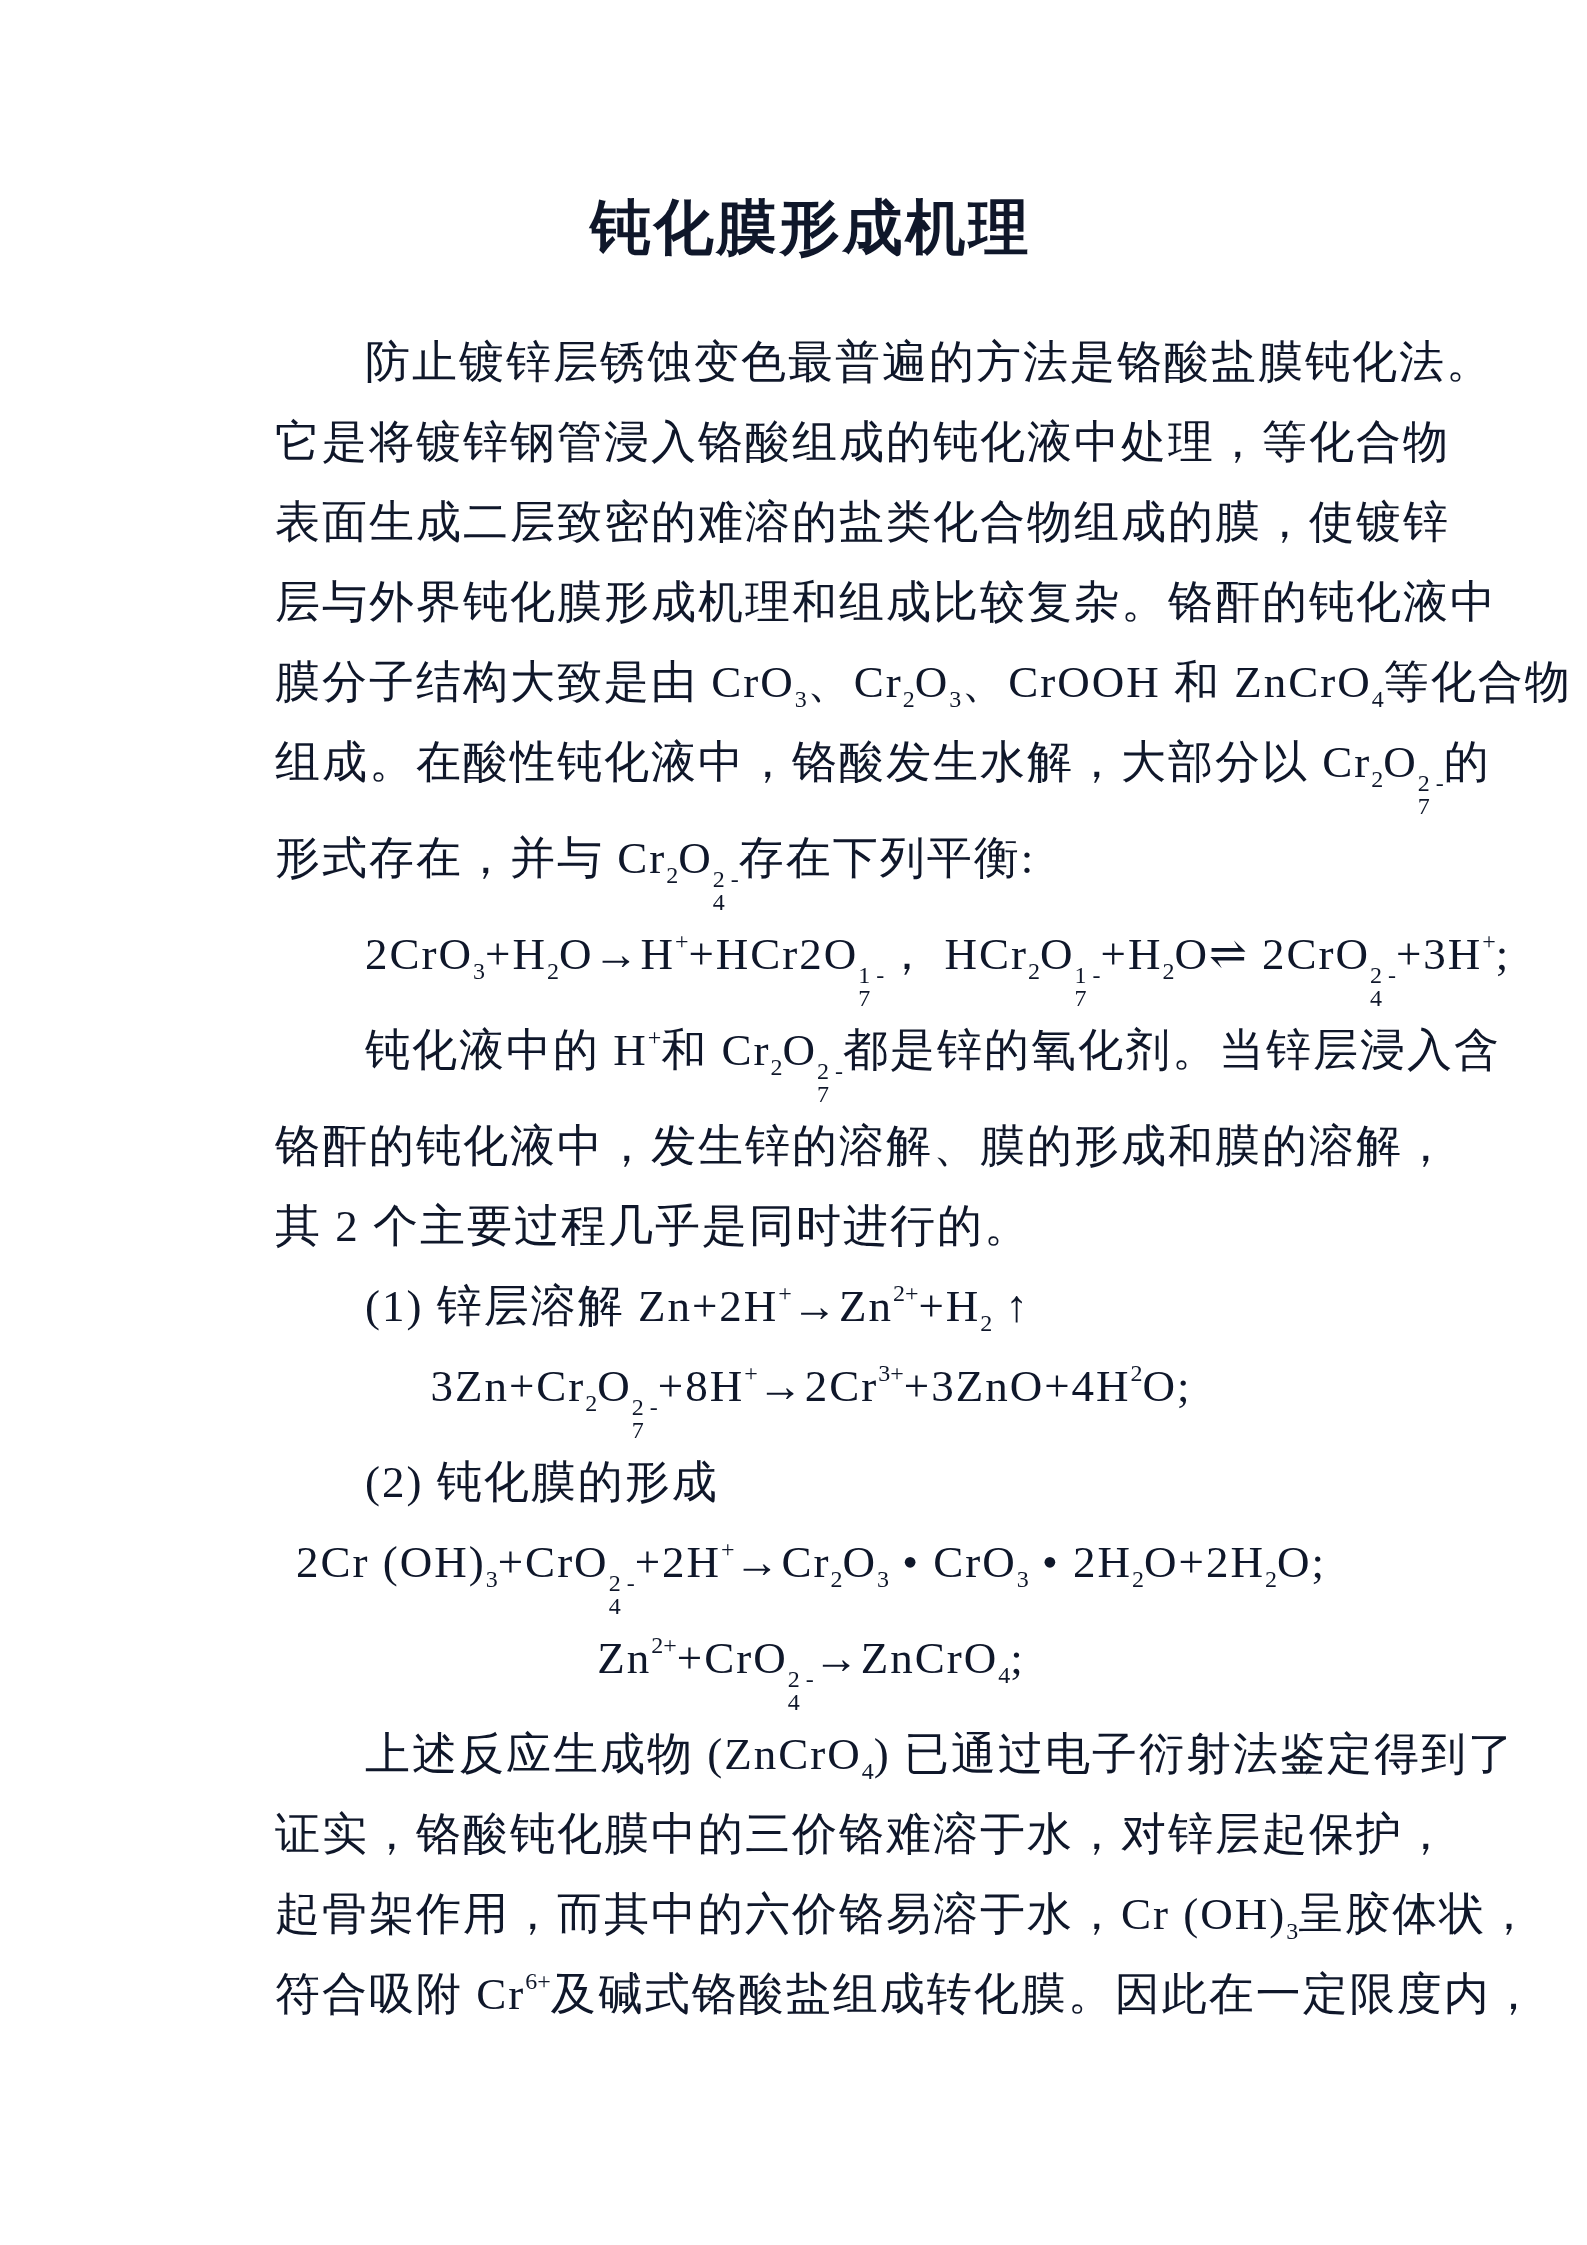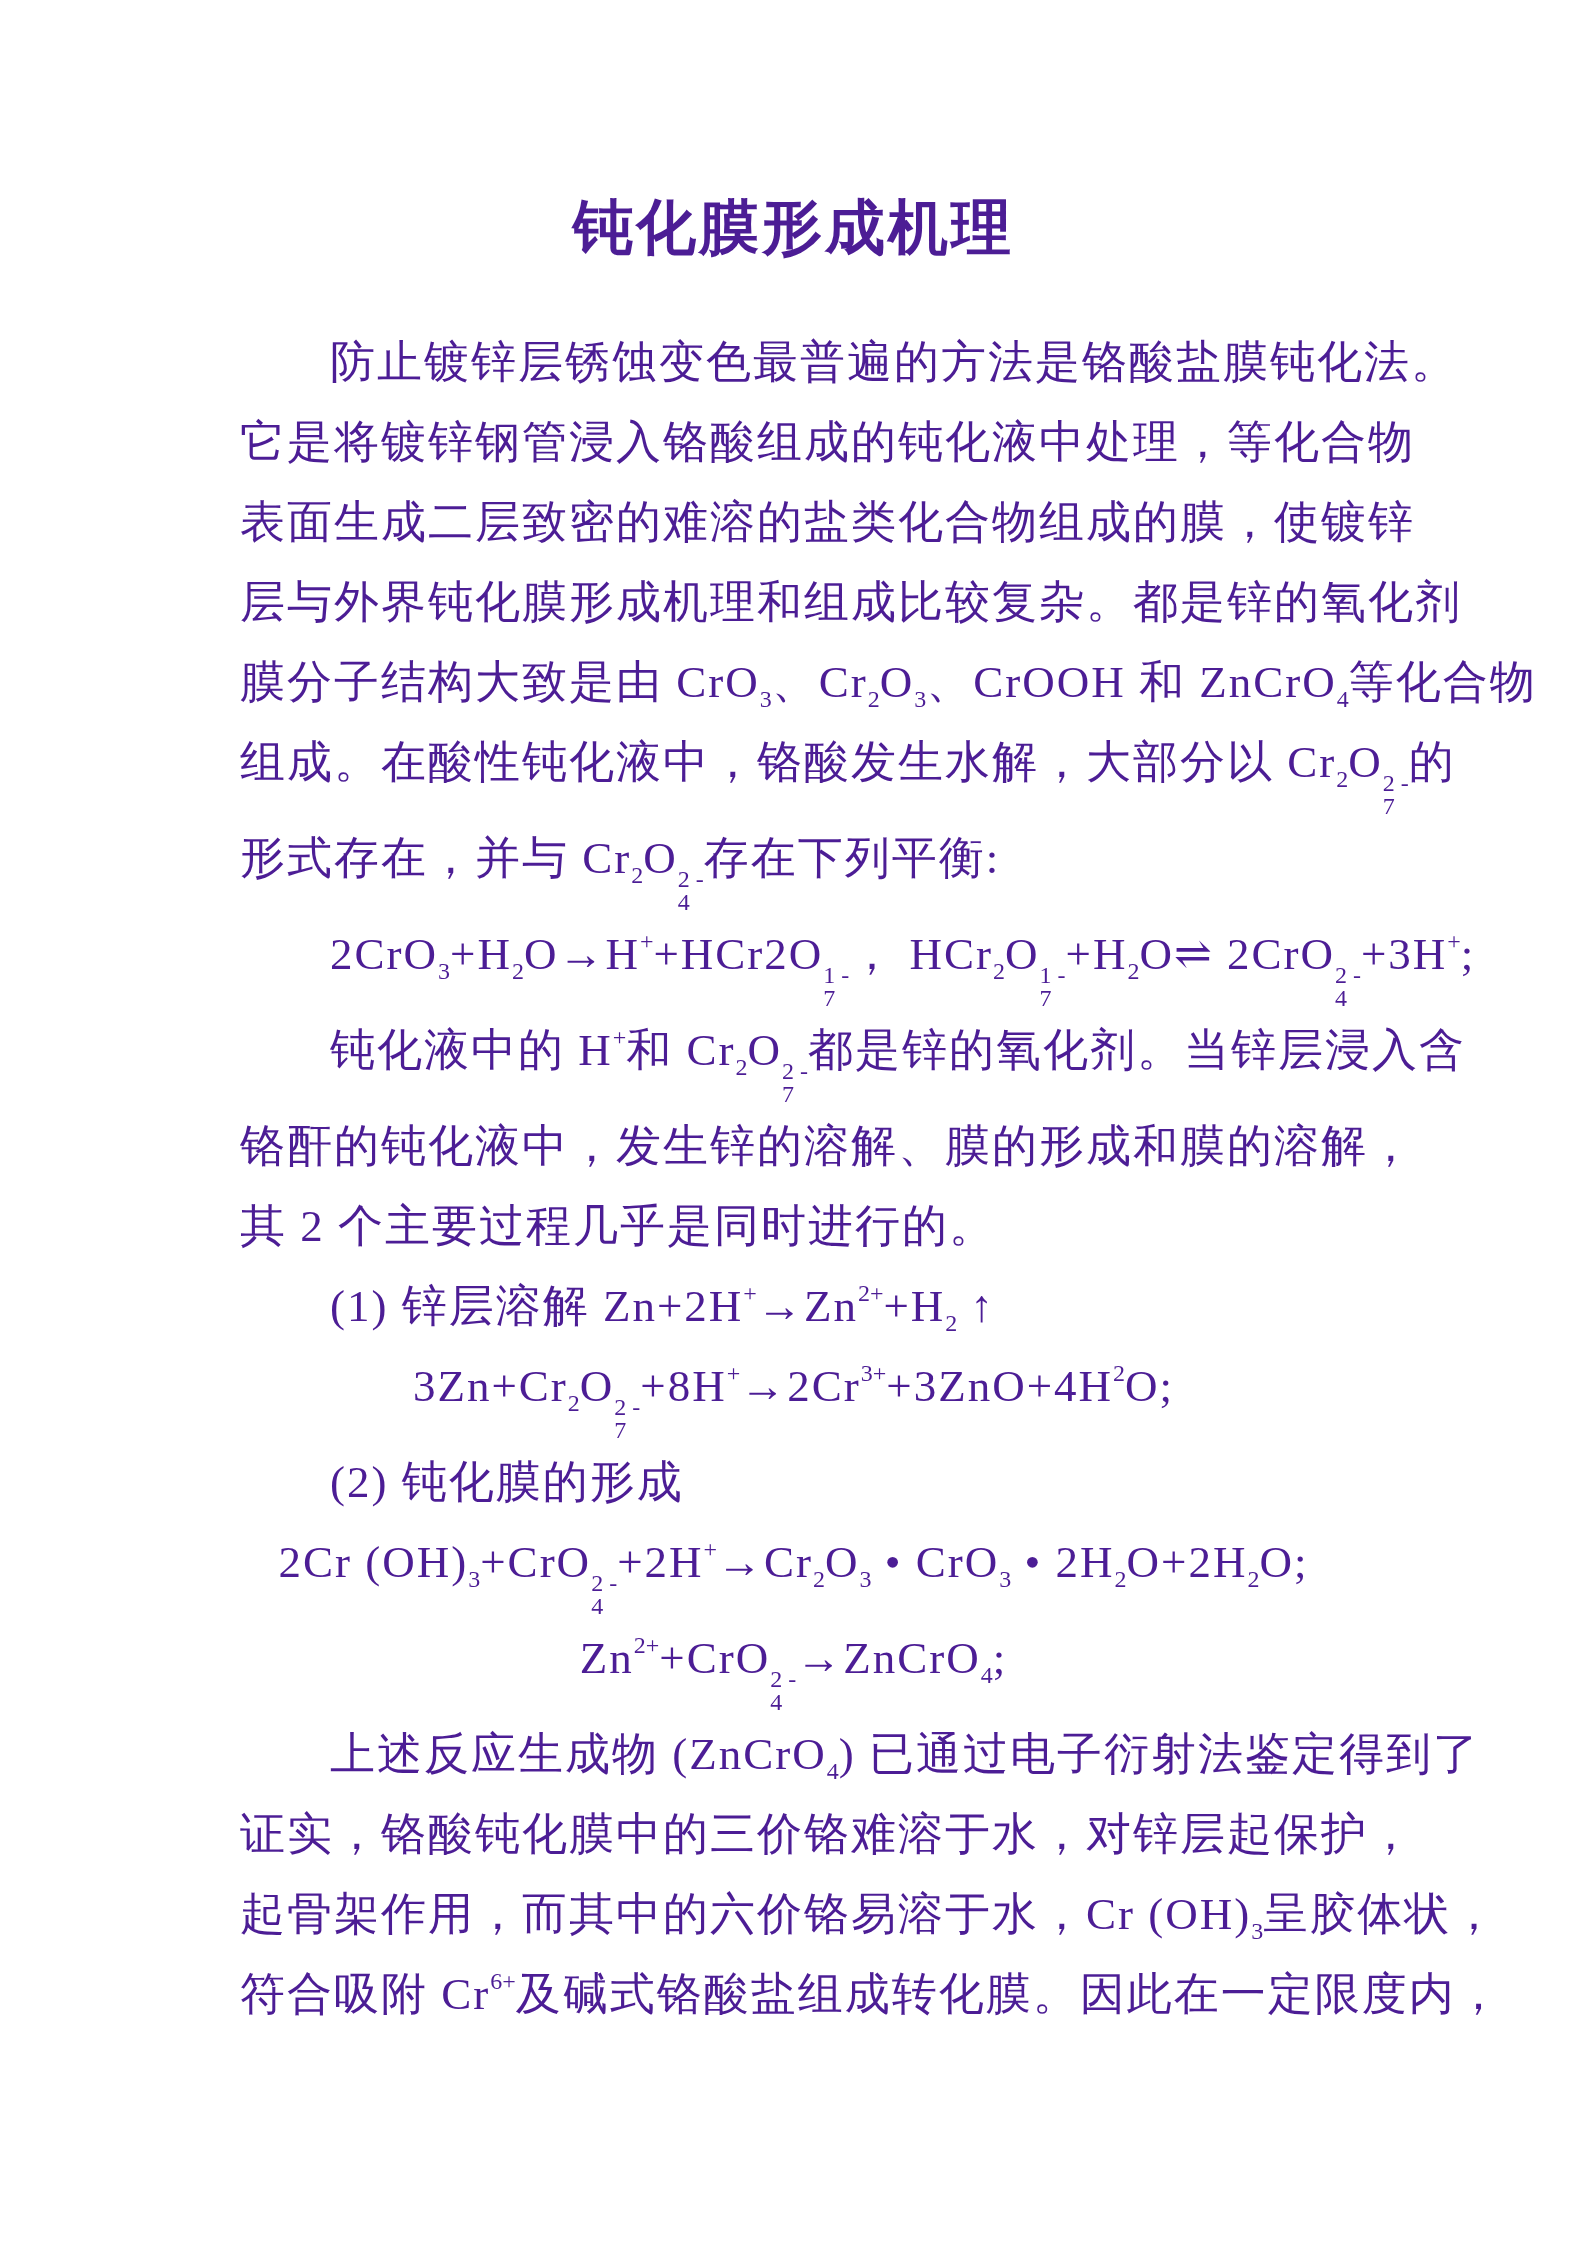--- a/index.html
+++ b/index.html
@@ -5,23 +5,24 @@
   html, body {
     margin: 0;
     padding: 0;
     background: #ffffff;
   }
   .page {
     position: relative;
     width: 1587px;
     height: 2245px;
     background: #ffffff;
-    color: #4c1d95;
+    color: #0f172a;
     overflow: hidden;
     box-sizing: border-box;
+    padding-left: 35px;
   }
   .doc-title {
     margin: 0;
     padding-top: 196px;
     text-align: center;
     font-family: "Liberation Sans", "DejaVu Sans", sans-serif;
     font-weight: 700;
     font-size: 60px;
     line-height: 64px;
     letter-spacing: 3px;
@@ -62,21 +63,21 @@
 </style>
 </head>
 <body>
 
 <div class="page">
   <h1 class="doc-title">钝化膜形成机理</h1>
   <div class="doc-body">
       <div class="line indent">防止镀锌层锈蚀变色最普遍的方法是铬酸盐膜钝化法。</div>
       <div class="line left">它是将镀锌钢管浸入铬酸组成的钝化液中处理，等化合物</div>
       <div class="line left">表面生成二层致密的难溶的盐类化合物组成的膜，使镀锌</div>
-      <div class="line left">层与外界钝化膜形成机理和组成比较复杂。都是锌的氧化剂</div>
+      <div class="line left">层与外界钝化膜形成机理和组成比较复杂。铬酐的钝化液中</div>
       <div class="line left">膜分子结构大致是由 CrO<span class="sub">3</span>、Cr<span class="sub">2</span>O<span class="sub">3</span>、CrOOH 和 ZnCrO<span class="sub">4</span>等化合物</div>
       <div class="line left">组成。在酸性钝化液中，铬酸发生水解，大部分以 Cr<span class="sub">2</span>O<span class="ss">
           <span class="ss-sup">2 -</span>
           <span class="ss-sub">7</span>
         </span>的</div>
       <div class="line left">形式存在，并与 Cr<span class="sub">2</span>O<span class="ss">
           <span class="ss-sup">2 -</span>
           <span class="ss-sub">4</span>
         </span>存在下列平衡:</div>
       <div class="line indent">2CrO<span class="sub">3</span>+H<span class="sub">2</span>O→H<span class="sup">+</span>+HCr2O<span class="ss">

